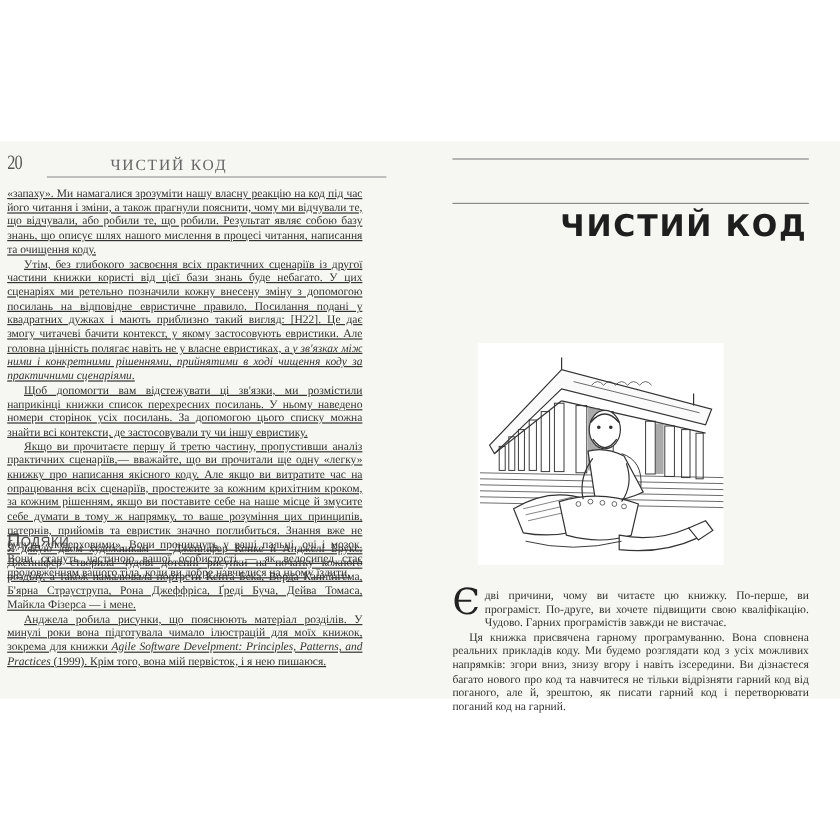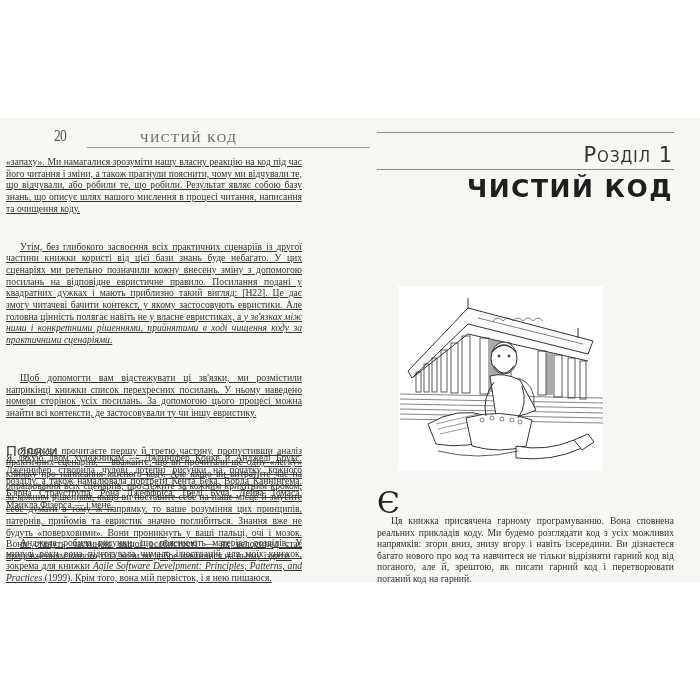--- a/index.html
+++ b/index.html
@@ -2,27 +2,27 @@
 <html><head>
 <meta charset="utf-8">
 <style>
   html, body { margin:0; padding:0; }
   body { width:700px; height:700px; background:#ffffff; position:relative; overflow:hidden;
          font-family:"Liberation Serif","DejaVu Serif",serif; color:#2a2a2a; }
   .spread { position:absolute; left:0; top:118px; width:700px; height:464px; background:#f6f6f2; }
   .page { position:absolute; top:0; height:464px; }
   .left { left:0; width:350px; }
   .right { left:350px; width:350px; }
-  .running-head { position:absolute; left:6px; top:8px; width:310px; height:22px;margin-left:48px; }
+  .running-head { position:absolute; left:6px; top:8px; width:310px; height:22px; }
   .page-num { position:absolute; left:0; top:0; font-size:17px; color:#555; letter-spacing:-1px; transform:scaleX(0.8); transform-origin:left; }
   .head-title { position:absolute; left:86px; top:4px; font-size:13px; letter-spacing:1.5px; color:#666; }
   .head-rule { position:absolute; left:33px; top:21px; width:283px; height:1px; background:#9a9a9a; }
   .text { position:absolute; left:6px; width:296px; font-size:9.6px; line-height:11.7px; text-align:justify; color:#333; }
   .text p { margin:0; text-indent:0;text-decoration:underline; }
-  .text p.ind { text-indent:14px;margin-top:26px; }
+  .text p.ind { text-indent:14px; }
   .text em { font-style:italic; }
   .block1 { top:38px; }
   .section-title { position:absolute; left:6px; top:312px; font-size:15px; font-variant:small-caps; letter-spacing:0.5px; color:#444; font-family:Liberation Sans, sans-serif; font-weight:normal; }
   .block2 { top:334px; }
   .chap-rule1 { position:absolute; left:27px; top:14px; width:297px; height:1px; background:#8a8a8a; }
   .chap-label { position:absolute; right:27px; top:25px; font-size:21px; font-variant:small-caps; letter-spacing:1px; color:#333; font-family:"DejaVu Sans",sans-serif; }
   .chap-rule2 { position:absolute; left:27px; top:51px; width:297px; height:1px; background:#8a8a8a; }
   .chap-title { position:absolute; right:27px; top:56px; font-size:25px; font-weight:bold; letter-spacing:1.5px; color:#1e1e1e; font-family:"DejaVu Sans",sans-serif; }
   .illustration { position:absolute; left:48px; top:168px; width:205px; height:185px; background:#ffffff; }
   .illustration svg { width:100%; height:100%; }
@@ -39,35 +39,34 @@
   <div class="page left">
     <div class="running-head">
       <span class="page-num">20</span>
       <span class="head-title">ЧИСТИЙ КОД</span>
       <div class="head-rule"></div>
     </div>
 
     <div class="text block1">
       <p>«запаху». Ми намагалися зрозуміти нашу власну реакцію на код під час його читання і зміни, а також прагнули пояснити, чому ми відчували те, що відчували, або робили те, що робили. Результат являє собою базу знань, що описує шлях нашого мислення в процесі читання, написання та очищення коду.</p>
       <p class="ind"><span>Утім, без глибокого засвоєння всіх практичних сценаріїв із другої частини книжки користі від цієї бази знань буде небагато. У цих сценаріях ми ретельно позначили кожну внесену зміну з допомогою посилань на відповідне евристичне правило. Посилання подані у квадратних дужках і мають приблизно такий вигляд: [H22]. Це дає змогу читачеві бачити контекст, у якому застосовують евристики. Але головна цінність полягає навіть не у власне евристиках, а </span><em>у зв'язках між ними і конкретними рішеннями, прийнятими в ході чищення коду за практичними сценаріями</em><span>.</span></p>
-      <p class="ind">Щоб допомогти вам відстежувати ці зв'язки, ми розмістили наприкінці книжки список перехресних посилань. У ньому наведено номери сторінок усіх посилань. За допомогою цього процесі можна знайти всі контексти, де застосовували ту чи іншу евристику.</p>
+      <p class="ind">Щоб допомогти вам відстежувати ці зв'язки, ми розмістили наприкінці книжки список перехресних посилань. У ньому наведено номери сторінок усіх посилань. За допомогою цього списку можна знайти всі контексти, де застосовували ту чи іншу евристику.</p>
       <p class="ind">Якщо ви прочитаєте першу й третю частину, пропустивши аналіз практичних сценаріїв,— вважайте, що ви прочитали ще одну «легку» книжку про написання якісного коду. Але якщо ви витратите час на опрацювання всіх сценаріїв, простежите за кожним крихітним кроком, за кожним рішенням, якщо ви поставите себе на наше місце й змусите себе думати в тому ж напрямку, то ваше розуміння цих принципів, патернів, прийомів та евристик значно поглибиться. Знання вже не будуть «поверховими». Вони проникнуть у ваші пальці, очі і мозок. Вони стануть частиною вашої особистості — як велосипед стає продовженням вашого тіла, коли ви добре навчилися на ньому їздити.</p>
     </div>
 
     <h2 class="section-title">Подяки</h2>
 
     <div class="text block2">
       <p>Я дякую двом художникам — Дженніфер Конке й Анджелі Брукс. Дженніфер створила чудові дотепні рисунки на початку кожного розділу, а також намалювала портрети Кента Бека, Ворда Каннінгема, Б'ярна Страуструпа, Рона Джеффріса, Ґреді Буча, Дейва Томаса, Майкла Фізерса — і мене.</p>
       <p class="ind"><span>Анджела робила рисунки, що пояснюють матеріал розділів. У минулі роки вона підготувала чимало ілюстрацій для моїх книжок, зокрема для книжки </span><em>Agile Software Develpment: Principles, Patterns, and Practices</em><span> (1999). Крім того, вона мій первісток, і я нею пишаюся.</span></p>
     </div>
   </div>
 
   <div class="page right">
     <div class="chap-rule1"></div>
-    <div class="chap-label">Розділ 1</div>
     <div class="chap-rule2"></div>
     <h1 class="chap-title" style="margin:0;">ЧИСТИЙ КОД</h1>
 
     <div class="illustration">
       <svg viewBox="0 0 205 185" fill="none" stroke="#333" stroke-width="1">
 
         <polygon points="10,85 70,22 195,55 190,68 70,38 14,92" fill="#fafafa"></polygon>
         <line x1="70" y1="22" x2="70" y2="12"></line>
         <line x1="180" y1="52" x2="180" y2="42"></line>
         <path d="M80,32 L185,58" stroke-width="0.6"></path>
@@ -131,18 +130,18 @@
         <path d="M96,96 q-12,16 -8,34" stroke-width="1"></path>
         <path d="M124,100 q6,18 -4,32" stroke-width="1"></path>
 
         <path d="M118,160 q30,6 58,-6 l8,8 q-30,14 -66,10 z" fill="#fff"></path>
         <path d="M176,154 l14,-6 l6,8 l-12,8 z" fill="#fff"></path>
         <path d="M40,165 q40,10 80,0" stroke-width="0.8"></path>
       </svg>
     </div>
 
     <div class="rtext">
-      <p><span class="dropcap">Є</span></p>
+      <p><span class="dropcap">Є</span><span>дві причини, чому ви читаєте цю книжку. По-перше, ви програміст. По-друге, ви хочете підвищити свою кваліфікацію. Чудово. Гарних програмістів завжди не вистачає.</span></p>
       <p class="ind" style="clear:left;">Ця книжка присвячена гарному програмуванню. Вона сповнена реальних прикладів коду. Ми будемо розглядати код з усіх можливих напрямків: згори вниз, знизу вгору і навіть ізсередини. Ви дізнаєтеся багато нового про код та навчитеся не тільки відрізняти гарний код від поганого, але й, зрештою, як писати гарний код і перетворювати поганий код на гарний.</p>
     </div>
   </div>
 
 </div>
 
 </body></html>

